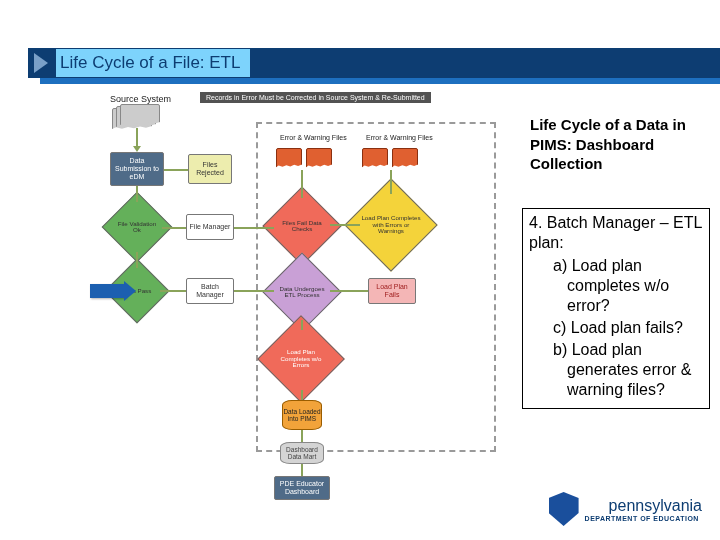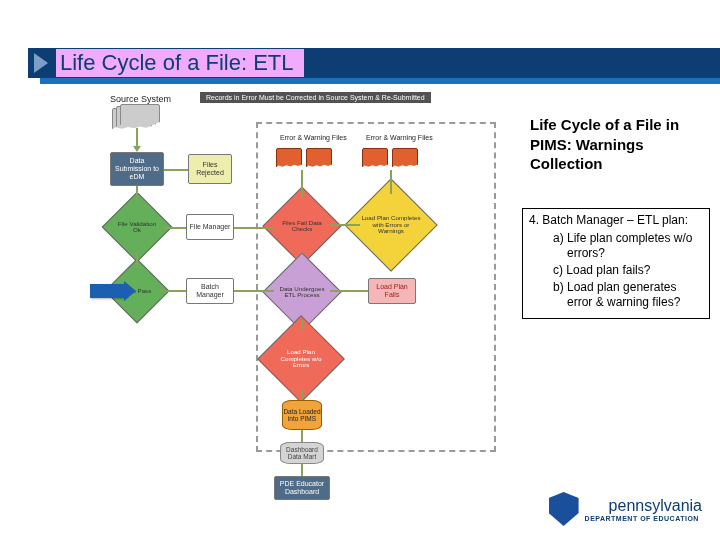--- a/index.html
+++ b/index.html
@@ -20,23 +20,23 @@
     align-items: center;
   }
   .title-bar .arrow {
     width: 0; height: 0;
     border-top: 10px solid transparent;
     border-bottom: 10px solid transparent;
     border-left: 14px solid #7aa0c8;
     margin-left: 6px; margin-right: 8px;
   }
   .title-bar .title {
-    background: #f0abfc;
+    background: #7dd3fc;
     color: #0d3d72;
-    font-size: 22px;
+    font-size: 17px;
     padding: 2px 10px 2px 4px;
     font-weight: 400;
     height: 28px;
     display: flex;
     align-items: center;
   }
   .underbar {
     position: absolute;
     top: 78px; left: 40px; right: 0;
     height: 6px;
@@ -131,21 +131,21 @@
   .side-title {
     position:absolute;
     top: 115px; left: 530px; width:170px;
     font-size:15px; font-weight:700; color:#000;
     line-height:1.3;
   }
   .side-box {
     position:absolute;
     top: 208px; left: 522px; width:188px;
     border:1px solid #000;
-    font-size:12px; padding:4px 6px 6px 6px;
+    font-size:16px; padding:4px 6px 6px 6px;
     line-height:1.25;
   }
   .side-box ol { list-style:none; margin:3px 0 0 24px; padding:0;}
   .side-box ol li { margin-bottom:2px; text-indent:-14px; padding-left:14px;}
 
   .logo {
     position:absolute;
     right: 18px; bottom: 14px;
     display:flex; align-items:center; gap:6px;
   }
@@ -253,25 +253,25 @@
   <div class="arr arrH" style="top:198px; left:260px; width:38px;"></div>
   <div class="arr arrV" style="top:228px; left:231px; height:10px;"></div>
   <div class="arr arrV" style="top:298px; left:231px; height:10px;"></div>
   <div class="arr arrV" style="top:338px; left:231px; height:12px;"></div>
   <div class="arr arrV" style="top:372px; left:231px; height:12px;"></div>
   <div class="arr arrV" style="top:78px; left:231px; height:28px;"></div>
   <div class="arr arrV" style="top:78px; left:320px; height:24px;"></div>
   <div class="arr arrH" style="top:132px; left:260px; width:30px;"></div>
 </div>
 
-<div class="side-title">Life Cycle of a File in PIMS: Warnings Collection</div>
+<div class="side-title">Life Cycle of a Data in PIMS: Dashboard Collection</div>
 <div class="side-box">
   <div>4. Batch Manager – ETL plan:</div>
   <ol>
-    <li>a) Life plan completes w/o errors?</li>
+    <li>a) Load plan completes w/o error?</li>
     <li>c) Load plan fails?</li>
     <li>b) Load plan generates error &amp; warning files?</li>
   </ol>
 </div>
 
 <div class="logo">
   <div class="logo-shield"></div>
   <div class="logo-text">
     <div class="wm">pennsylvania</div>
     <div class="sub">DEPARTMENT OF EDUCATION</div>

